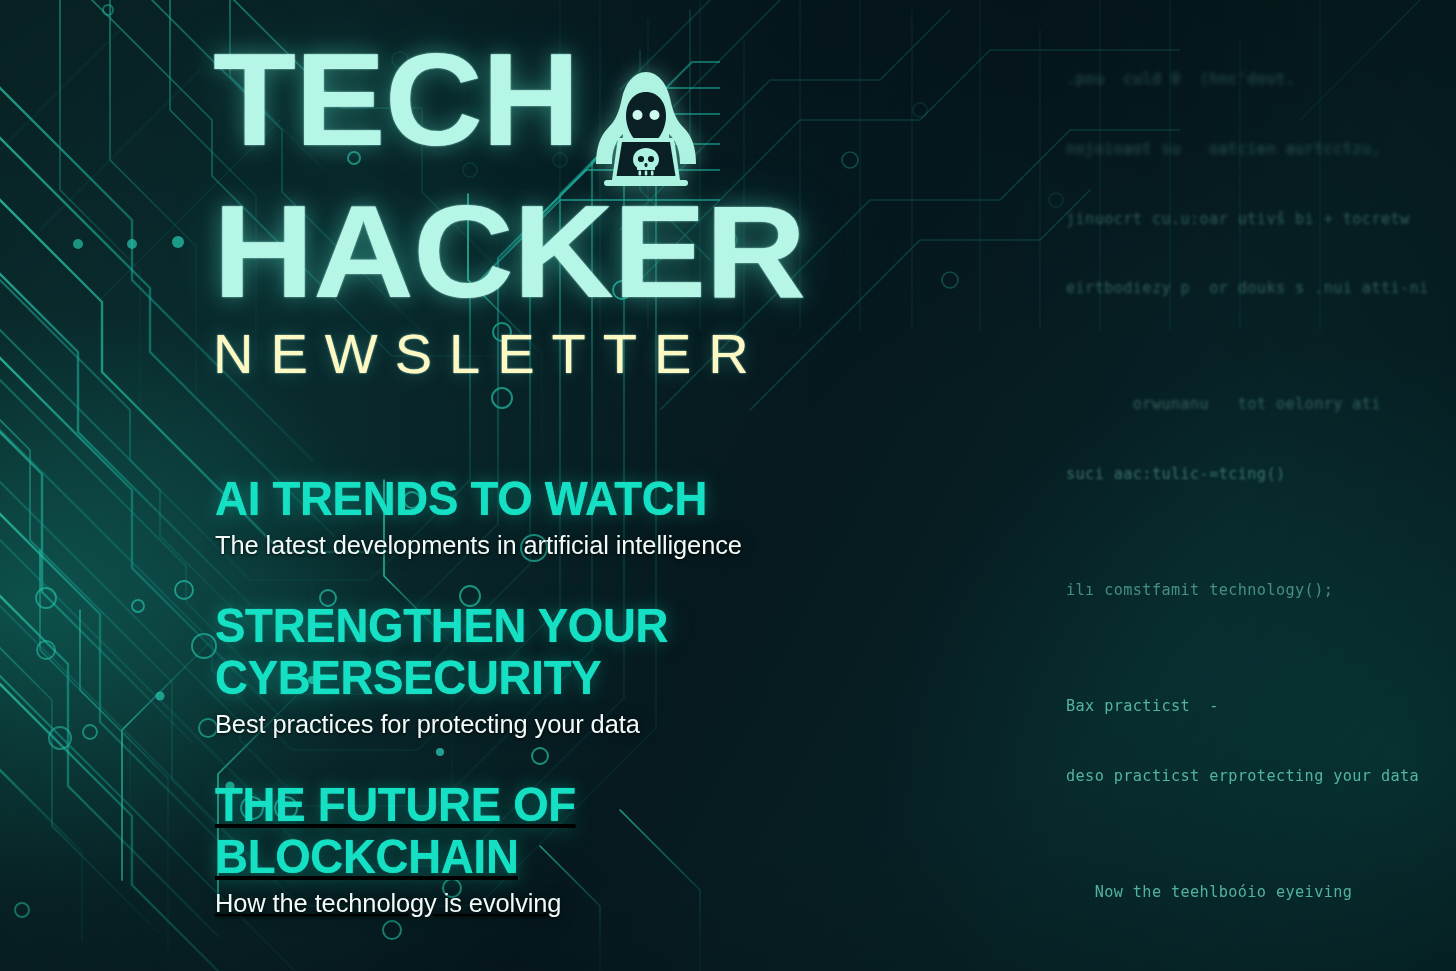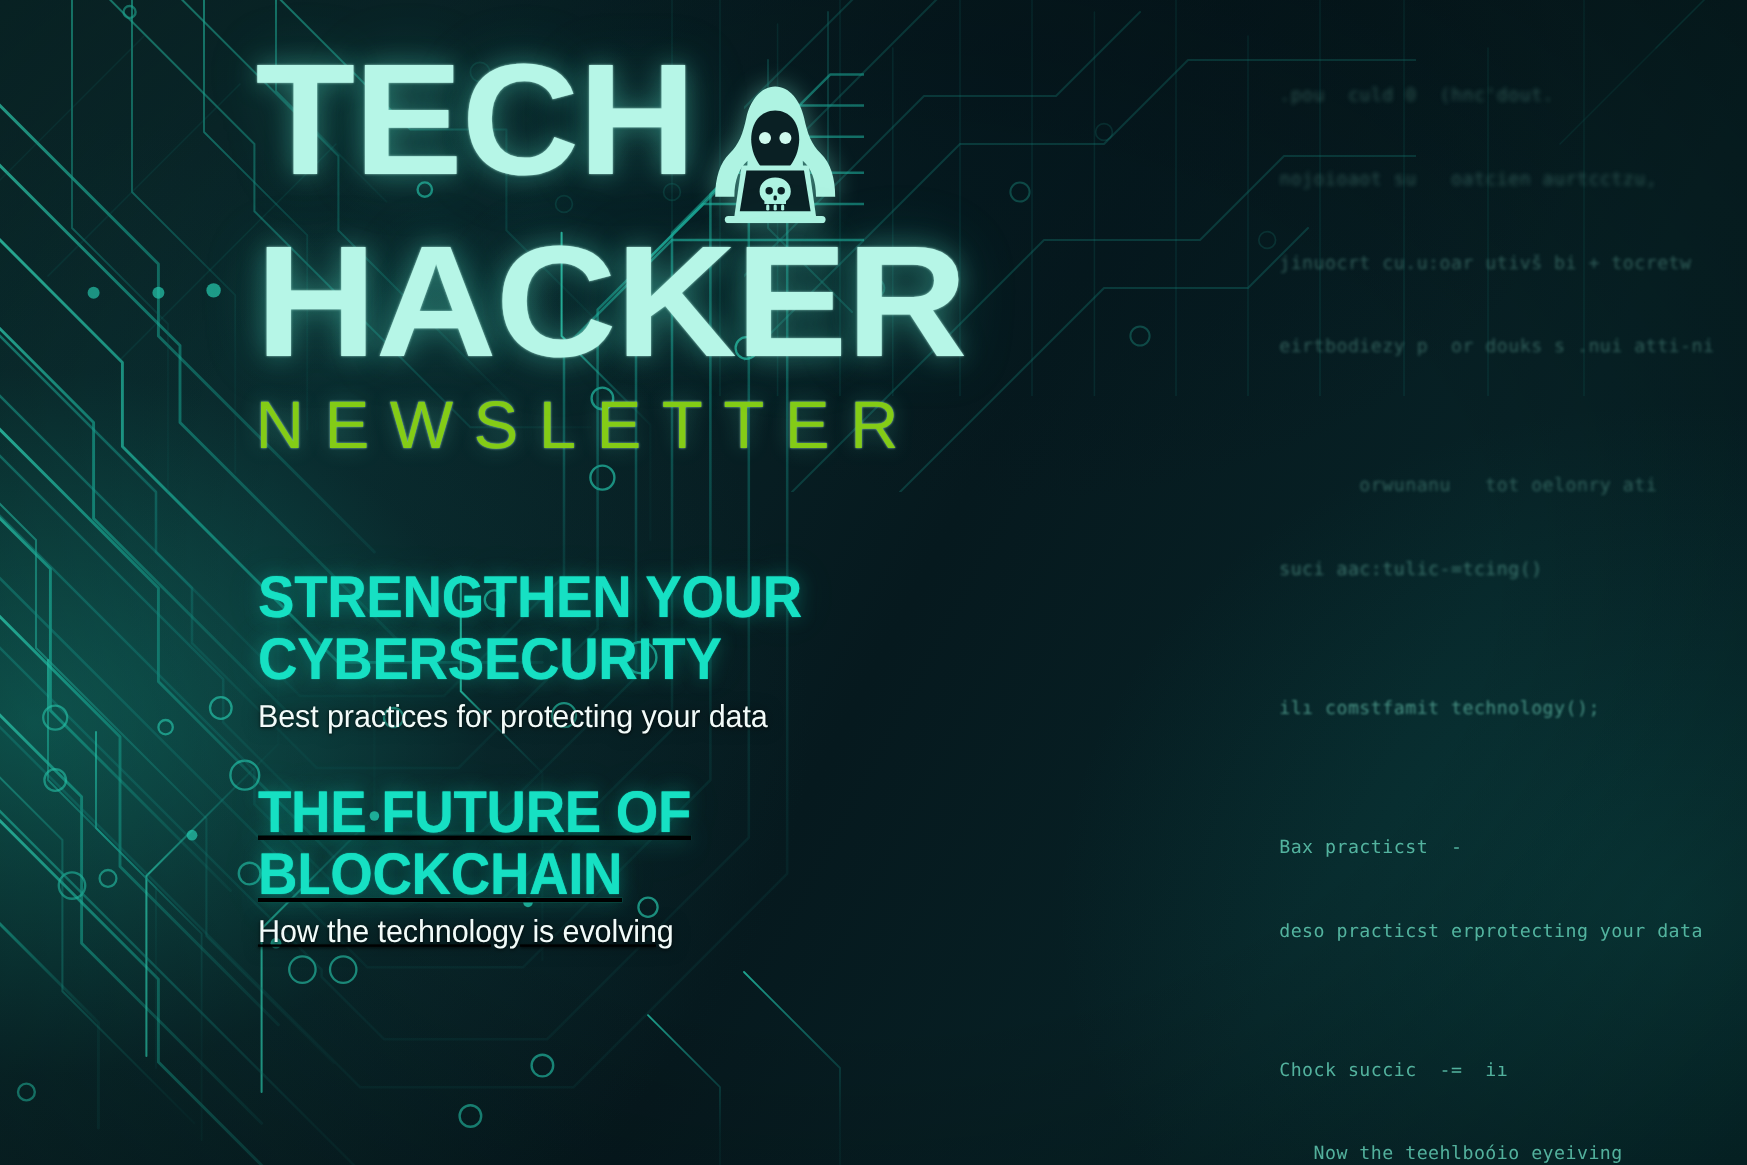--- a/index.html
+++ b/index.html
@@ -75,21 +75,21 @@
     letter-spacing: -1px;
     text-shadow:
       0 0 2px rgba(182,246,231,0.85),
       0 0 22px rgba(90,232,205,0.40),
       0 0 52px rgba(60,210,186,0.22);
   }
   #title-tech   { transform: scaleX(1.03); transform-origin: left center; }
   #title-hacker { margin-top: 8px; transform: scaleX(1.06); transform-origin: left center; }
   #newsletter {
     margin-top: 14px;
-    color: #84cc16;
+    color: #fef9c3;
     font-size: 56px;
     font-weight: normal;
     letter-spacing: 17px;
     line-height: 60px;
     text-shadow:
       0 0 2px rgba(182,246,231,0.8),
       0 0 18px rgba(90,232,205,0.32);
   }
   #hacker-icon {
     margin-left: 22px;
@@ -301,21 +301,20 @@
     <span class="cl b4">eirtbodiezy p  or douks s .nui atti-ni</span>
     <span class="cl b4"></span>
     <span class="cl b4">       orwunanu   tot oelonry ati</span>
     <span class="cl b3">suci aac:tulic-=tcing()</span>
     <span class="cl b3"></span>
     <span class="cl b2">ilı comstfamit technology();</span>
     <span class="cl b2"></span>
     <span class="cl b1">Bax practicst  -</span>
     <span class="cl b1">deso practicst erprotecting your data</span>
     <span class="cl b1"></span>
-    <span class="cl b1">Chock succic  -=  iı</span>
     <span class="cl b1">   Now the teehlboóio eyeiving</span>
     
     <span class="cl b2"></span>
     
     
     <span class="cl b1"></span>
     
     <span class="cl b3"></span>
     <span class="cl b4"></span>
   </div>
@@ -352,20 +351,24 @@
         </g>
       </svg>
     </div>
 
     <div class="wordmark" id="title-hacker">HACKER</div>
     <div id="newsletter">NEWSLETTER</div>
   </div>
 
   <div id="articles">
 
+    <div class="article">
+      <div class="headline">AI TRENDS TO WATCH</div>
+      <div class="deck">The latest developments in artificial intelligence</div>
+    </div>
 
     <div class="article">
       <div class="headline">STRENGTHEN YOUR</div>
       <div class="headline">CYBERSECURITY</div>
       <div class="deck">Best practices for protecting your data</div>
     </div>
 
     <div class="article">
       <div class="headline">THE FUTURE OF BLOCKCHAIN</div>
       <div class="deck">How the technology is evolving</div>

